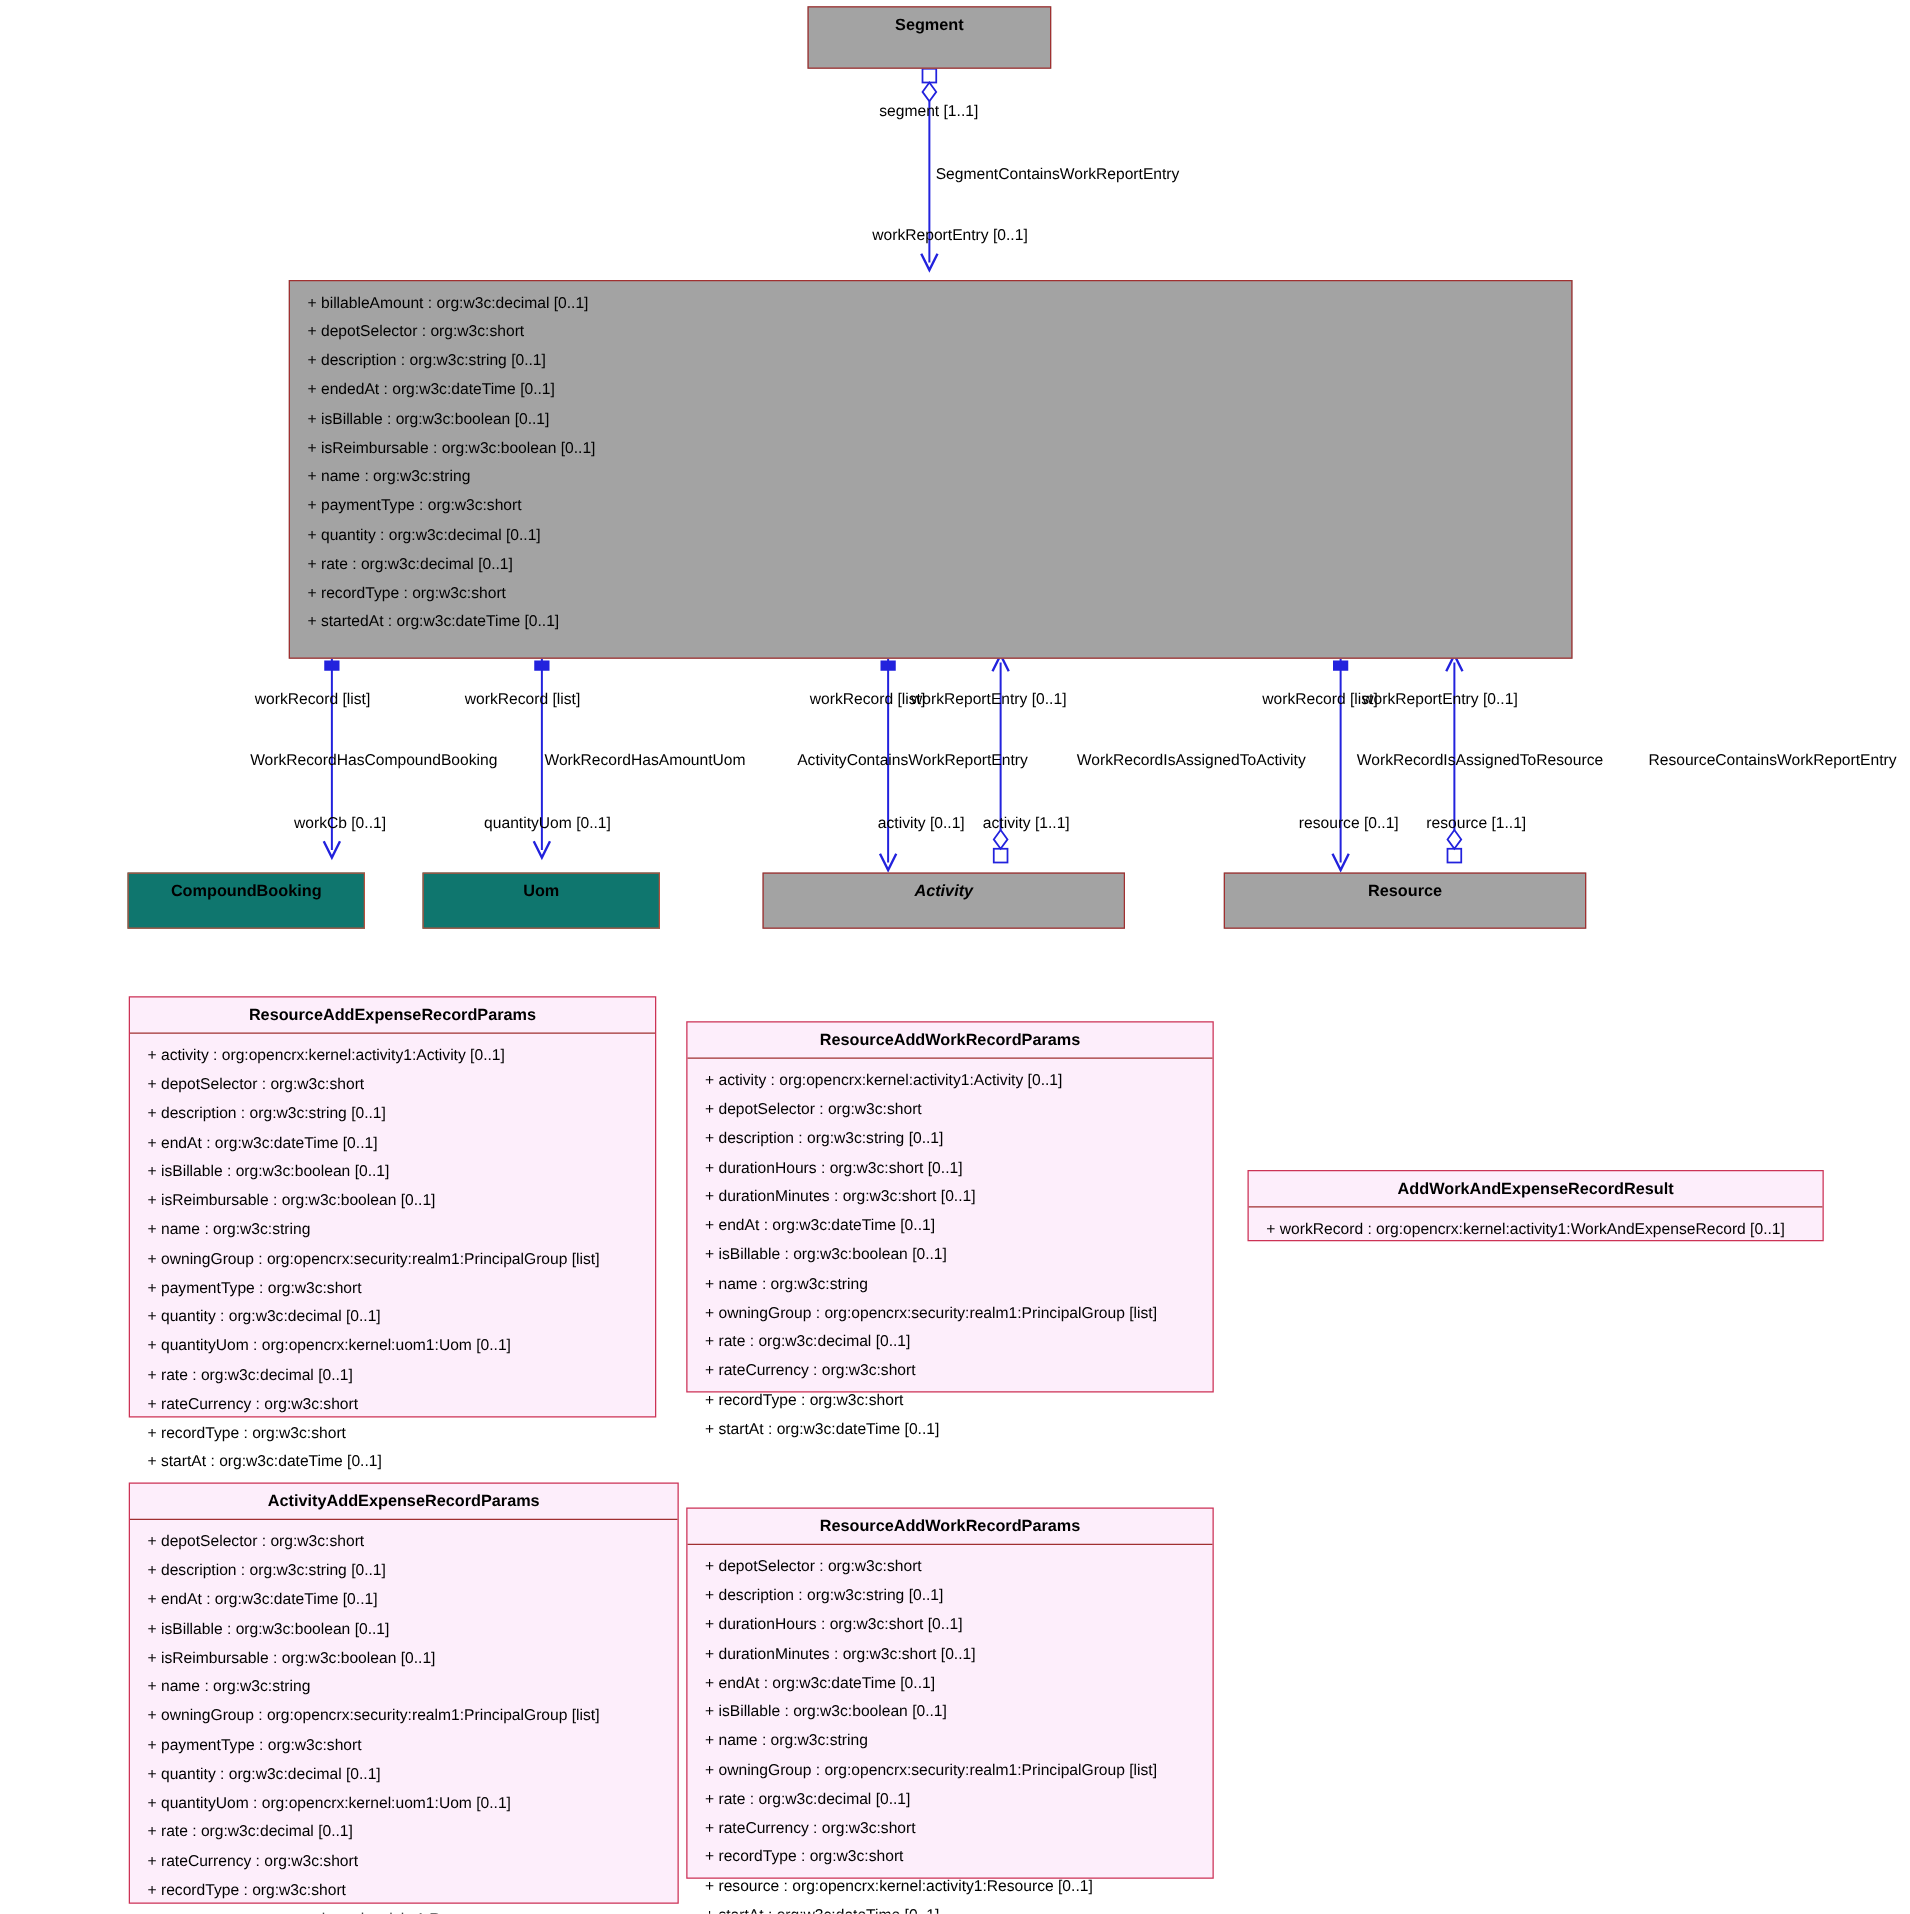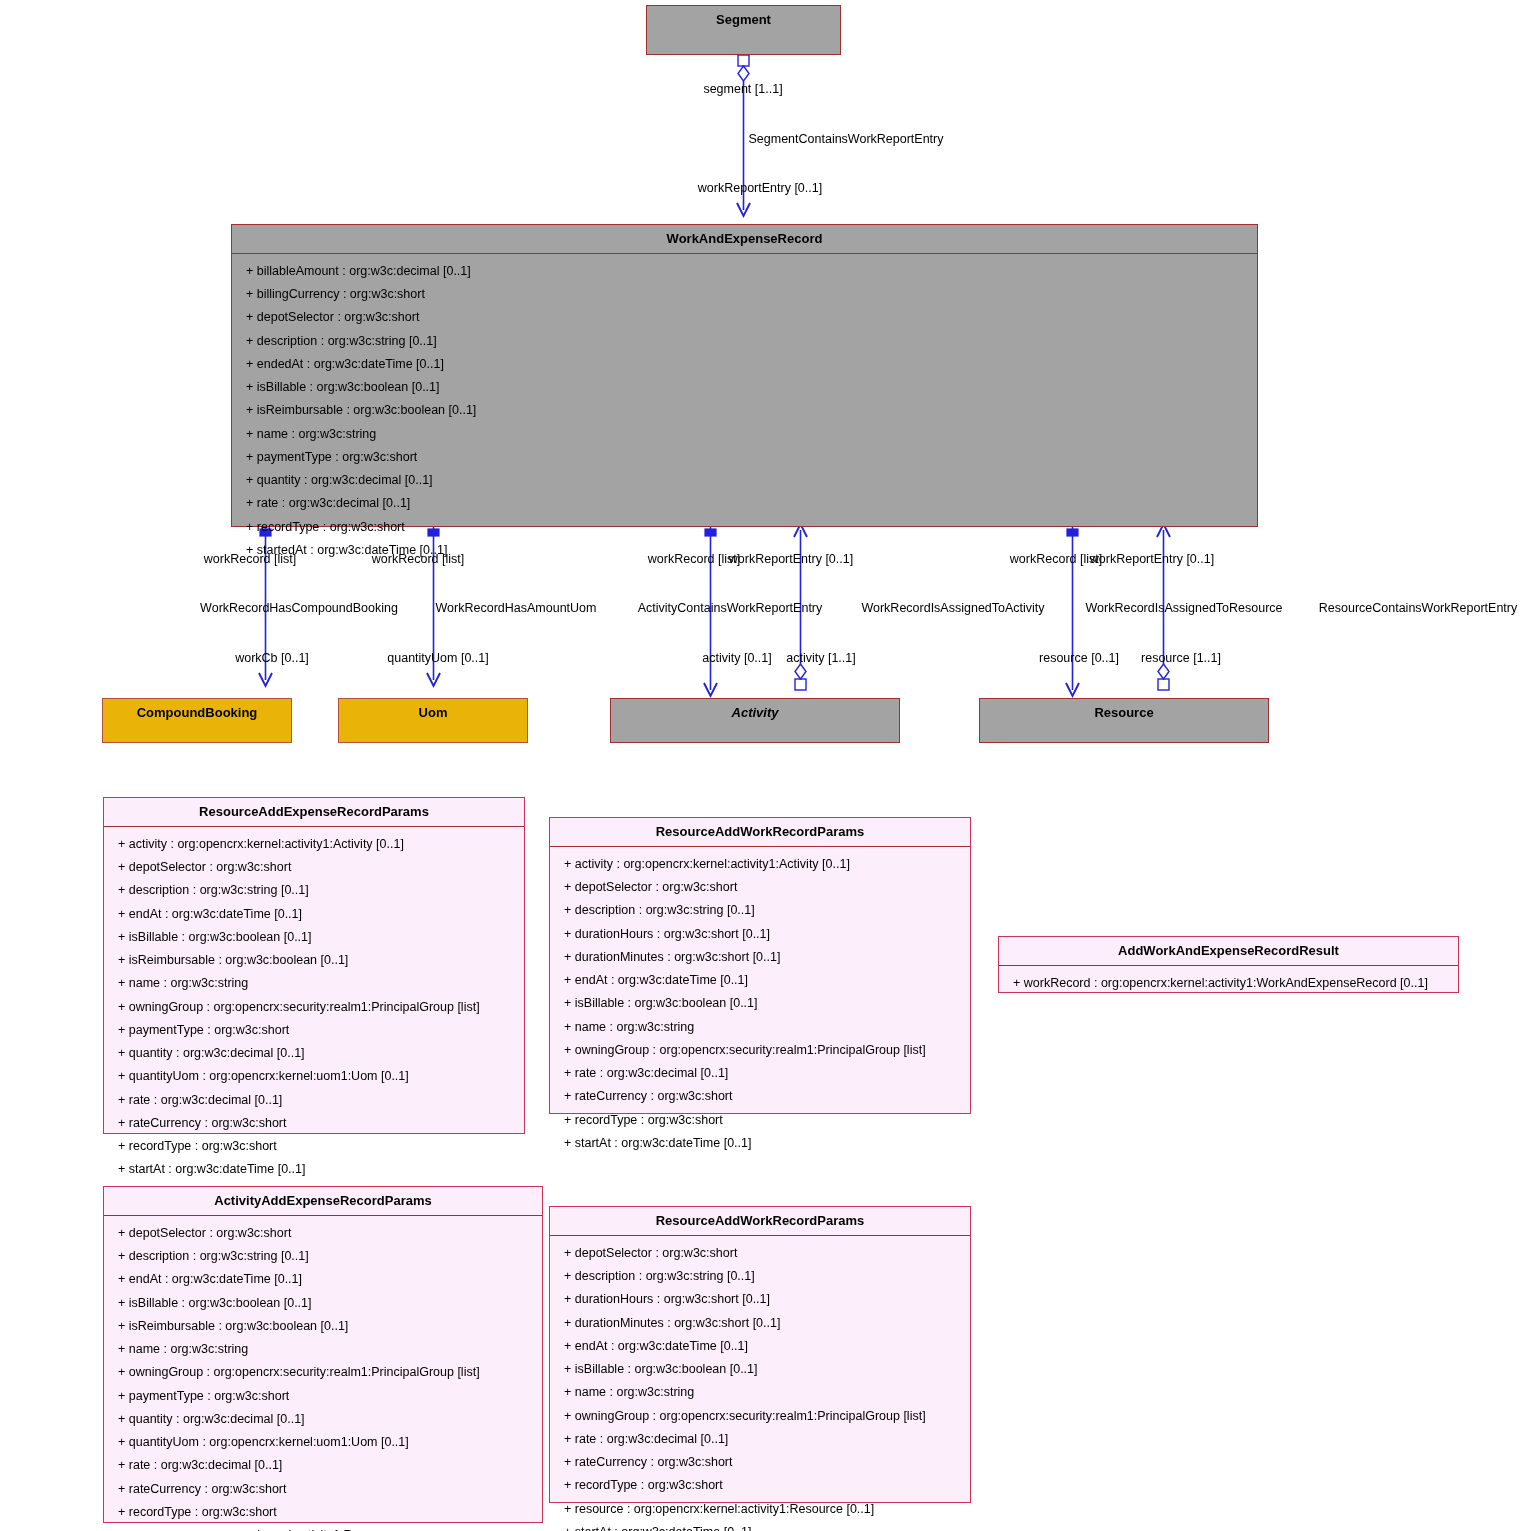--- a/index.html
+++ b/index.html
@@ -41,21 +41,21 @@
   }
   .uml-members .member {
     padding: 1.5px 8px 1.5px 14px;
     white-space: nowrap;
     font-size: 12.5px;
     line-height: 1.62;
   }
 
   
   .yellow { background: #a3a3a3; border-color: #a03030; }
-  .salmon { background: #eab308; border-color: #b5503c; }
+  .salmon { background: #0f766e; border-color: #b5503c; }
   .pinkbox { background: #fdeefb; border-color: #cc3355; }
   .pinkbox > .uml-title { border-bottom-color: #cc3355; }
 
   
   #wires {
     position: absolute;
     left: 0; top: 0;
     width: 1528px;
     height: 1531px;
     pointer-events: none;
@@ -153,24 +153,22 @@
 
 <div class="edge-label" style="left:1152px; top:553px;">workReportEntry [0..1]</div>
 <div class="edge-label" style="left:1418px; top:602px;">ResourceContainsWorkReportEntry</div>
 <div class="edge-label" style="left:1181px; top:652px;">resource [1..1]</div>
 
 <div class="uml-box yellow" style="left:646px; top:5px; width:195px; height:50px;">
   <div class="uml-title">Segment</div>
 </div>
 
 <div class="uml-box yellow has-members" style="left:231px; top:224px; width:1027px; height:303px;">
-  <div class="uml-title">WorkAndExpenseRecord</div>
   <div class="uml-members">
       <div class="member">+ billableAmount : org:w3c:decimal [0..1]</div>
-      <div class="member">+ billingCurrency : org:w3c:short</div>
       <div class="member">+ depotSelector : org:w3c:short</div>
       <div class="member">+ description : org:w3c:string [0..1]</div>
       <div class="member">+ endedAt : org:w3c:dateTime [0..1]</div>
       <div class="member">+ isBillable : org:w3c:boolean [0..1]</div>
       <div class="member">+ isReimbursable : org:w3c:boolean [0..1]</div>
       <div class="member">+ name : org:w3c:string</div>
       <div class="member">+ paymentType : org:w3c:short</div>
       <div class="member">+ quantity : org:w3c:decimal [0..1]</div>
       <div class="member">+ rate : org:w3c:decimal [0..1]</div>
       <div class="member">+ recordType : org:w3c:short</div>

